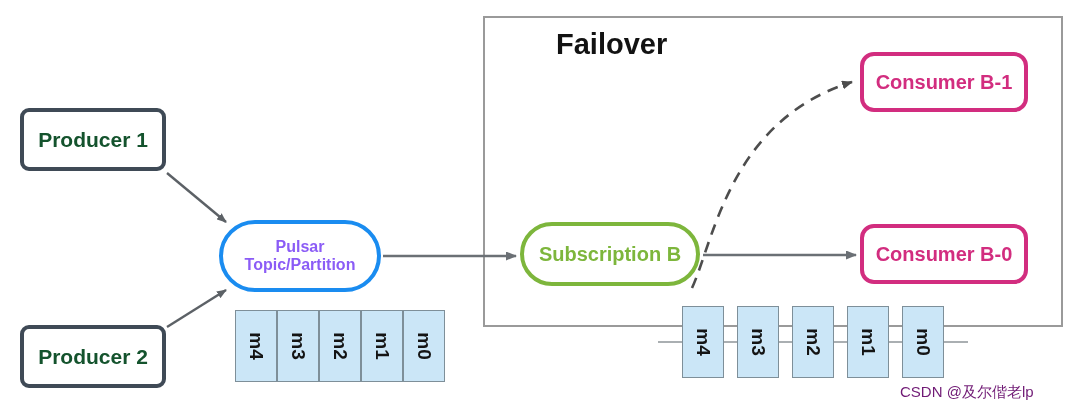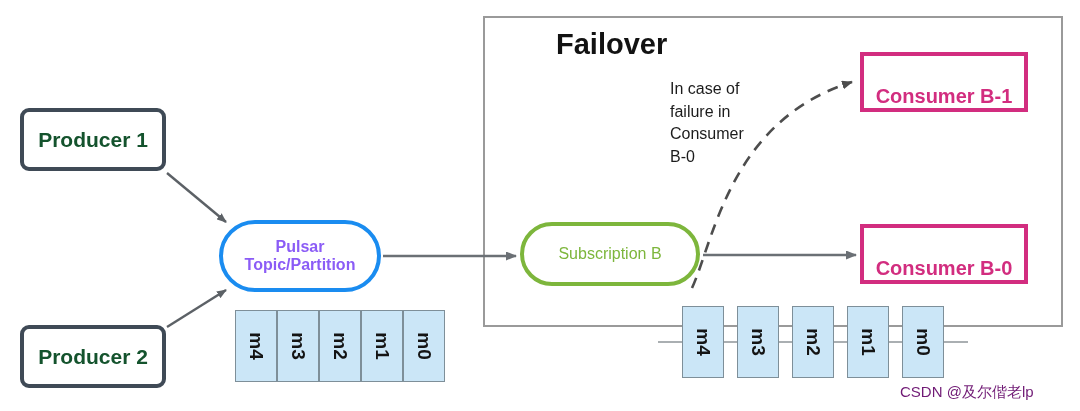--- a/index.html
+++ b/index.html
@@ -45,30 +45,29 @@
     border-radius: 40px;
     color: #8b5cf6;
     font-weight: bold;
     font-size: 16px;
     line-height: 1.15;
   }
   .subscription {
     border: 4px solid #7db63c;
     border-radius: 34px;
     color: #7db63c;
-    font-weight: normal;
-    font-size: 16px;
+    font-weight: bold;
+    font-size: 20px;
   }
   .consumer {
     border: 4px solid #d22d7f;
-    border-radius: 0;
+    border-radius: 14px;
     color: #d22d7f;
     font-weight: bold;
     font-size: 20px;
-    align-items: flex-end;
   }
   .group-box {
     position: absolute;
     box-sizing: border-box;
     border: 2px solid #9a9a9a;
     background: transparent;
   }
   .group-title {
     position: absolute;
     font-weight: bold;
@@ -159,24 +158,20 @@
     <span>Subscription B</span>
   </div>
 
   <div class="node consumer" id="consumer-b-1" style="left: 860px; top: 52px; width: 168px; height: 60px;">
     <span>Consumer B-1</span>
   </div>
   <div class="node consumer" id="consumer-b-0" style="left: 860px; top: 224px; width: 168px; height: 60px;">
     <span>Consumer B-0</span>
   </div>
 
-  <div class="annotation" id="failover-note" style="left: 670px; top: 78px;">In case of
-failure in
-Consumer
-B-0</div>
 
   <div id="queues">
       <div class="msg-box" style="left: 235px; top: 310px; width: 42px; height: 72px;">
         <span class="msg-label">m4</span>
       </div>
       <div class="msg-box" style="left: 277px; top: 310px; width: 42px; height: 72px;">
         <span class="msg-label">m3</span>
       </div>
       <div class="msg-box" style="left: 319px; top: 310px; width: 42px; height: 72px;">
         <span class="msg-label">m2</span>

